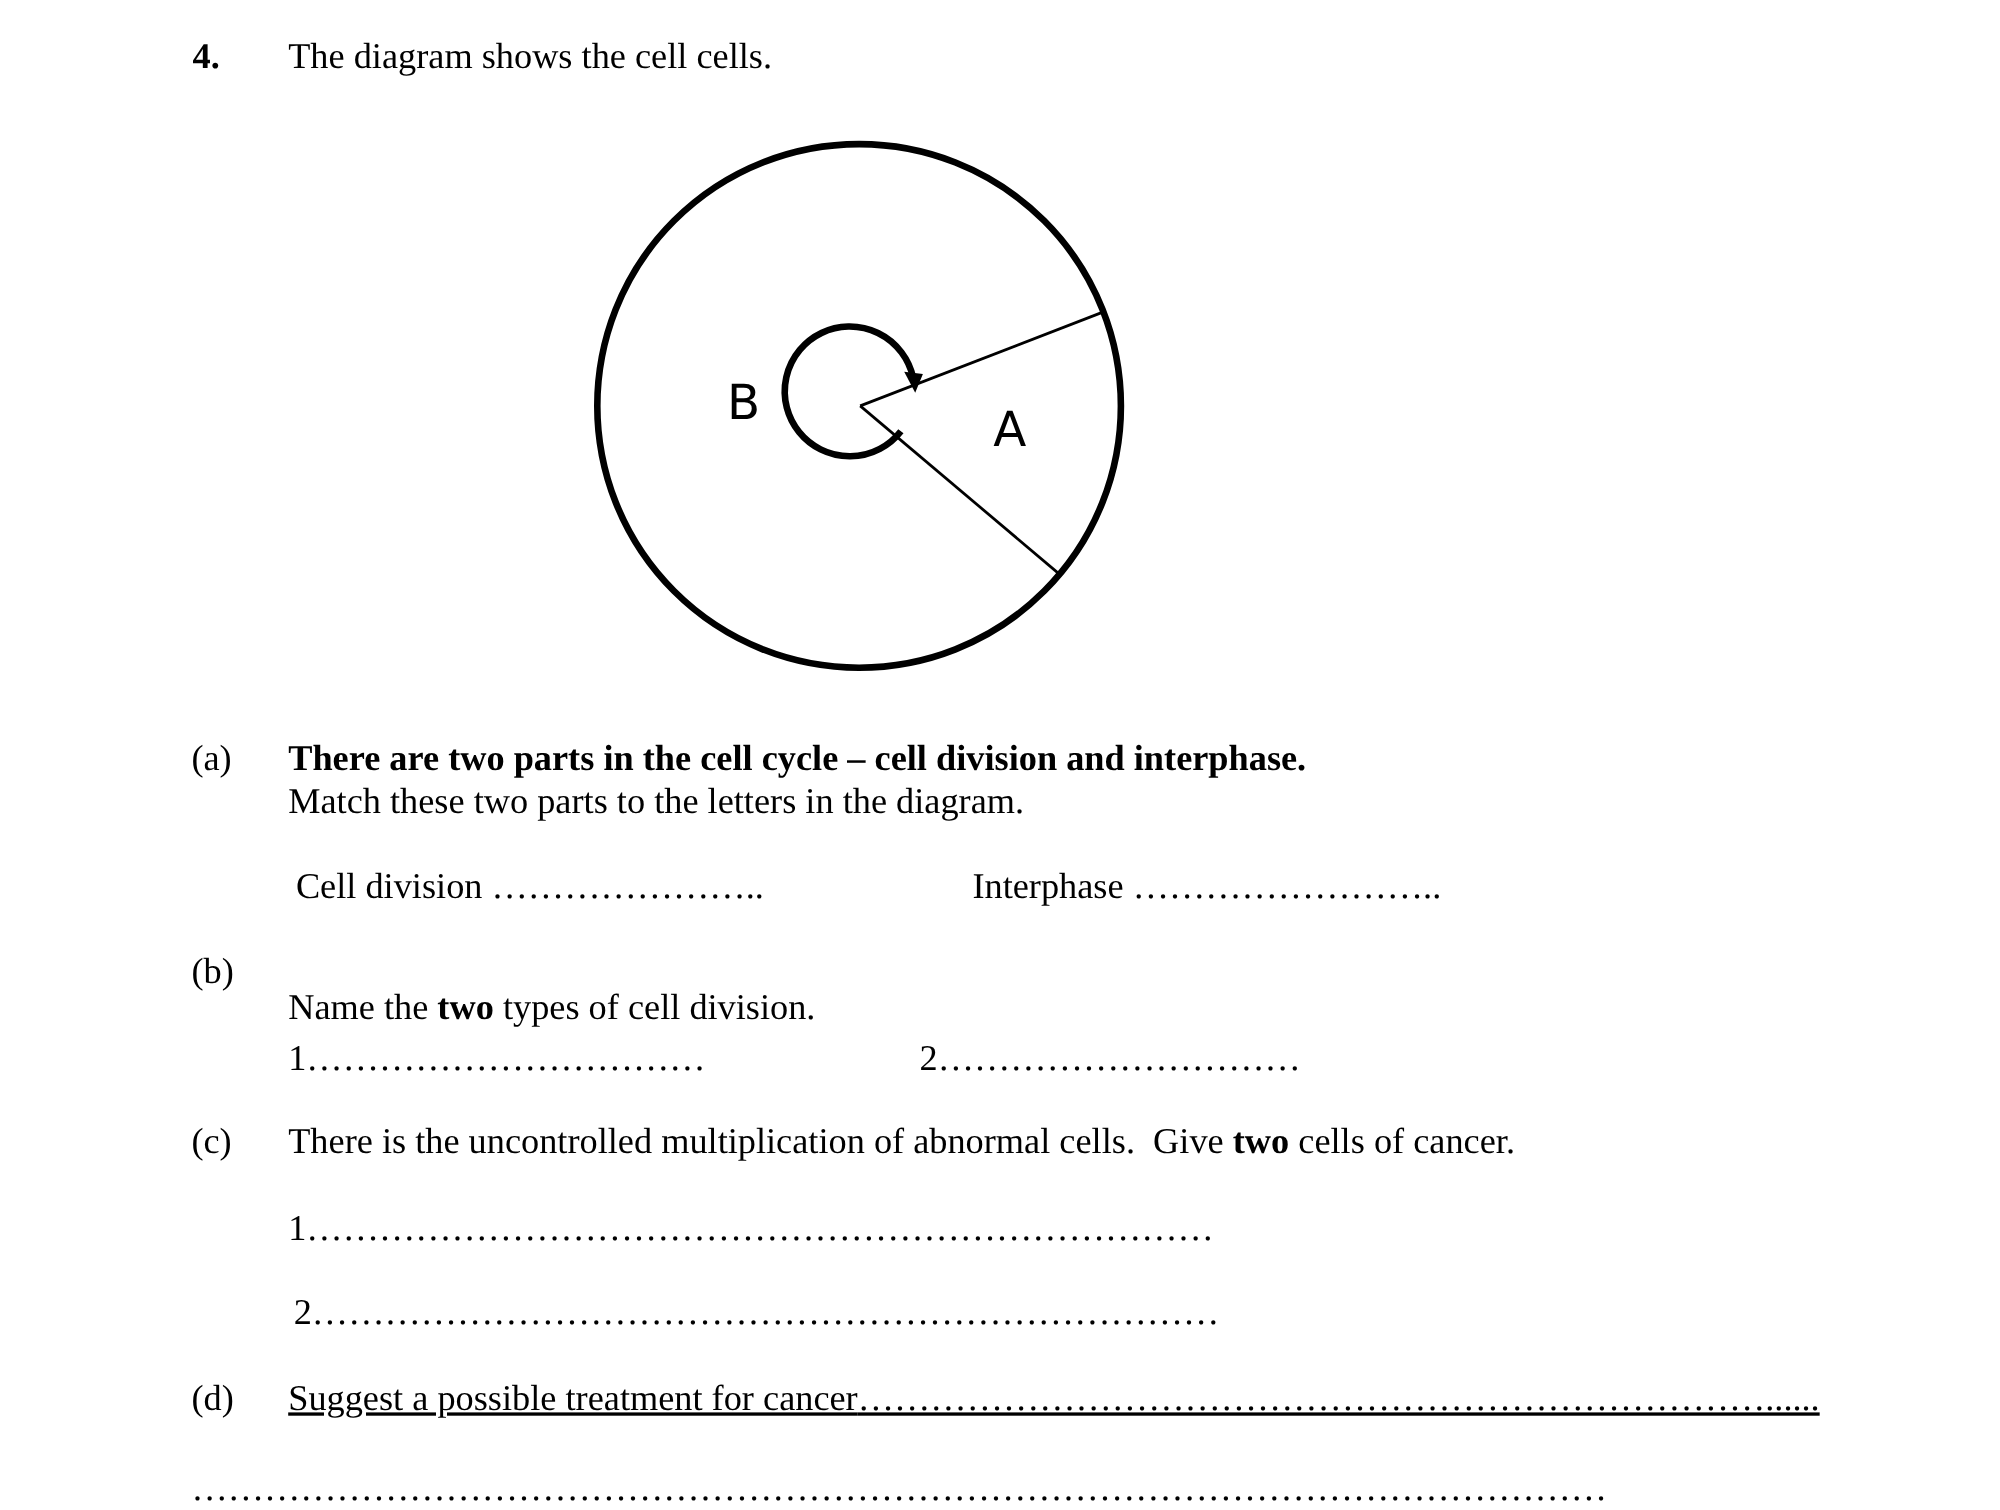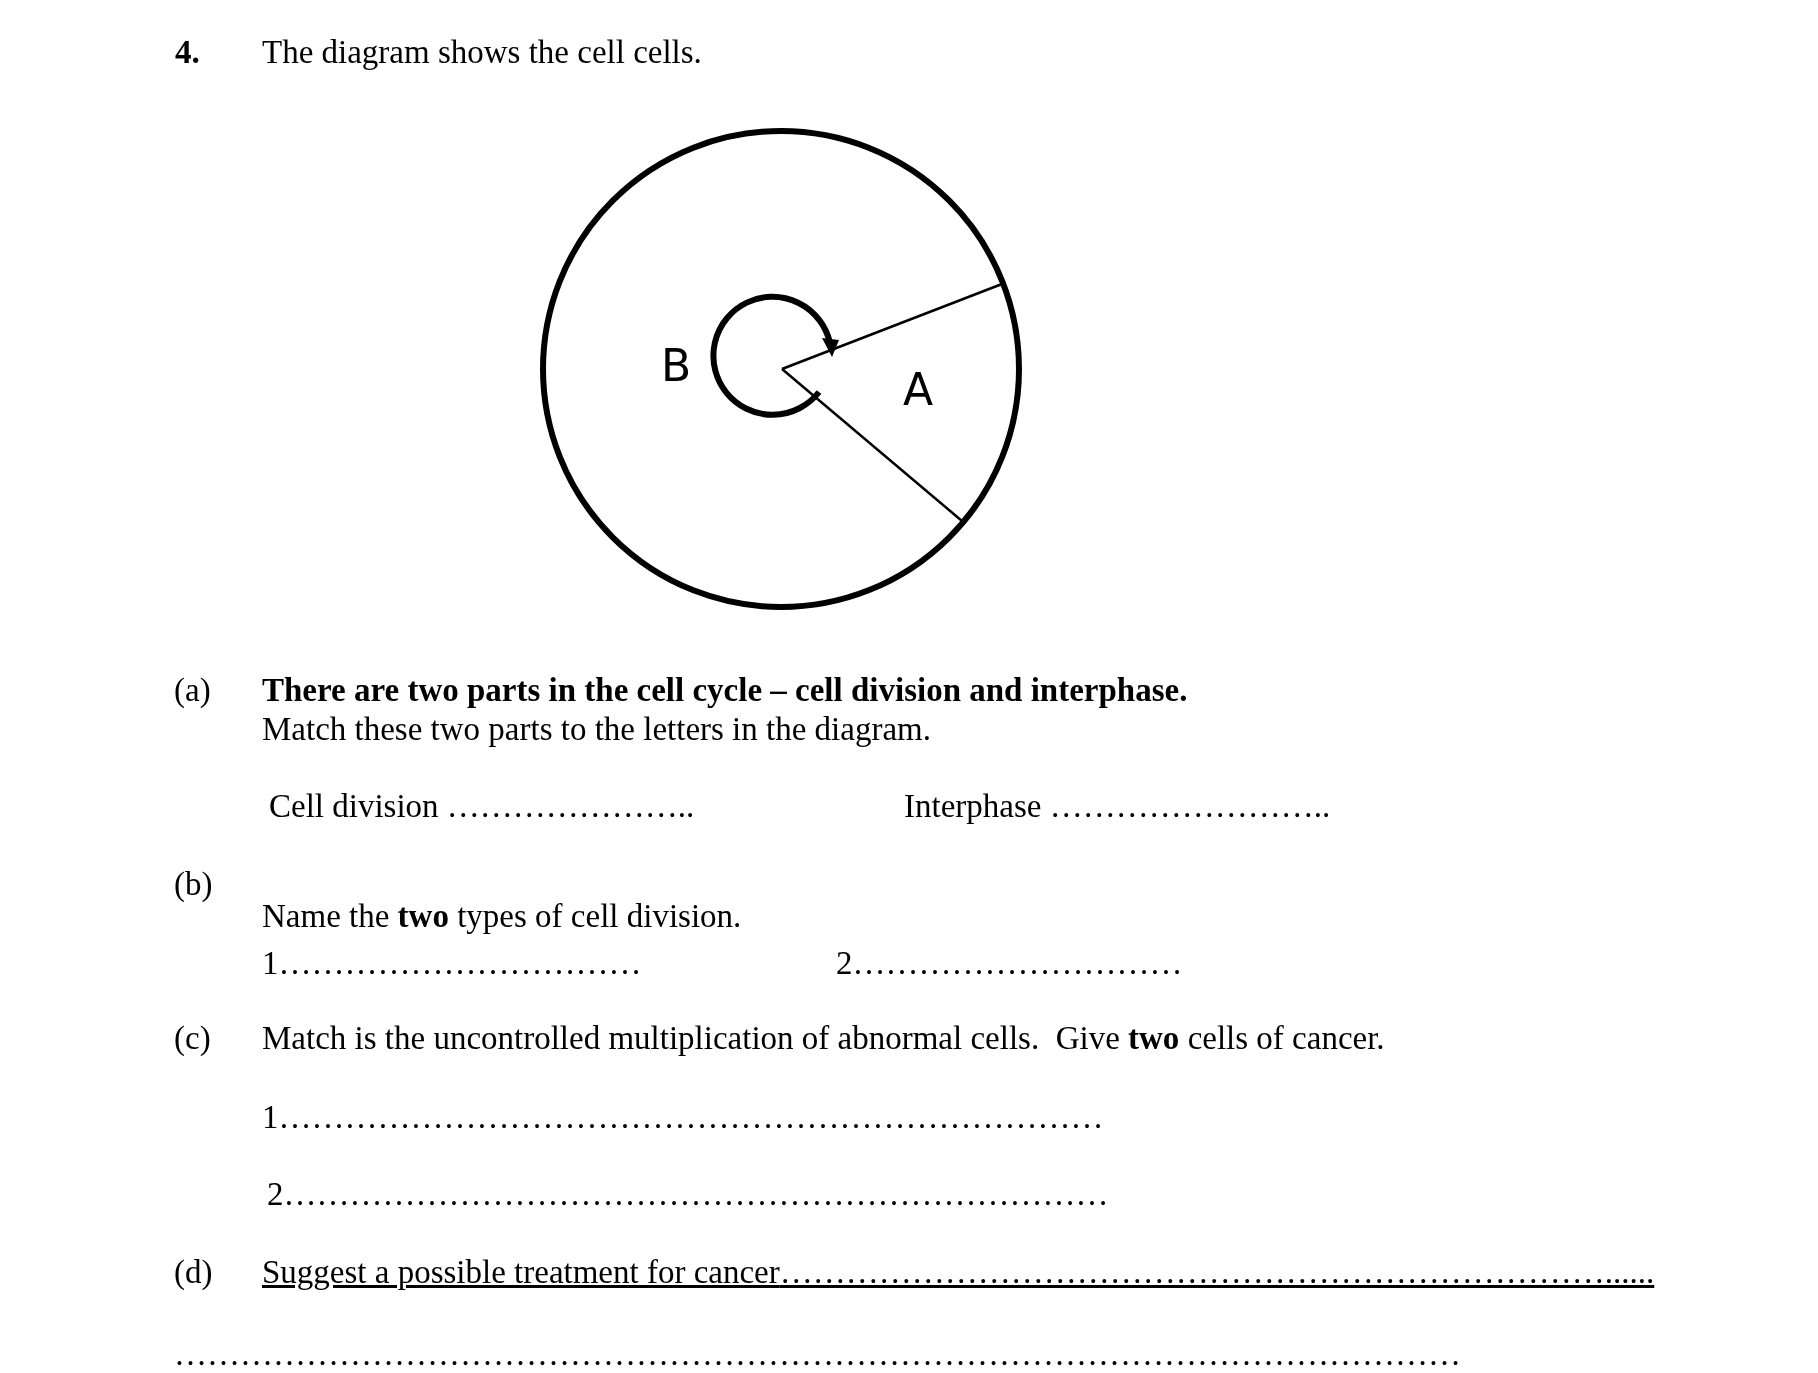--- a/index.html
+++ b/index.html
@@ -30,39 +30,39 @@
 </svg>
 
 <div class="abs" style="left:174px; top:674px;">(a)</div>
 <div class="abs" style="left:262px; top:674px;font-weight:bold;">There are two parts in the cell cycle – cell division and interphase.</div>
 <div class="abs" style="left:262px; top:713px;">Match these two parts to the letters in the diagram.</div>
 
 <div class="abs" style="left:269px; top:790px;">
   <span>Cell division</span>
   <span class="dots">…………………..</span>
 </div>
-<div class="abs" style="left:904px; top:790px;">
+<div class="abs" style="left:884px; top:790px;">
   <span>Interphase</span>
   <span class="dots">……………………..</span>
 </div>
 
 <div class="abs" style="left:174px; top:868px;">(b)</div>
 <div class="abs" style="left:262px; top:868px;margin-top:32px;">
   <span>Name the </span><b>two</b><span> types of cell division.</span>
 </div>
 <div class="abs" style="left:262px; top:947px;">
   <span>1</span><span class="dots">……………………………</span>
 </div>
 <div class="abs" style="left:836px; top:947px;">
   <span>2</span><span class="dots">…………………………</span>
 </div>
 
 <div class="abs" style="left:174px; top:1022px;">(c)</div>
 <div class="abs" style="left:262px; top:1022px;">
-  <span style="white-space:pre;">Match is the uncontrolled multiplication of abnormal cells.  Give </span><b>two</b><span> cells of cancer.</span>
+  <span style="white-space:pre;">There is the uncontrolled multiplication of abnormal cells.  Give </span><b>two</b><span> cells of cancer.</span>
 </div>
 <div class="abs" style="left:262px; top:1101px;">
   <span>1</span><span class="dots">…………………………………………………………………</span>
 </div>
 <div class="abs" style="left:267px; top:1178px;">
   <span>2</span><span class="dots">…………………………………………………………………</span>
 </div>
 
 <div class="abs" style="left:174px; top:1256px;">(d)</div>
 <div class="abs" style="left:262px; top:1256px;text-decoration:underline;">

